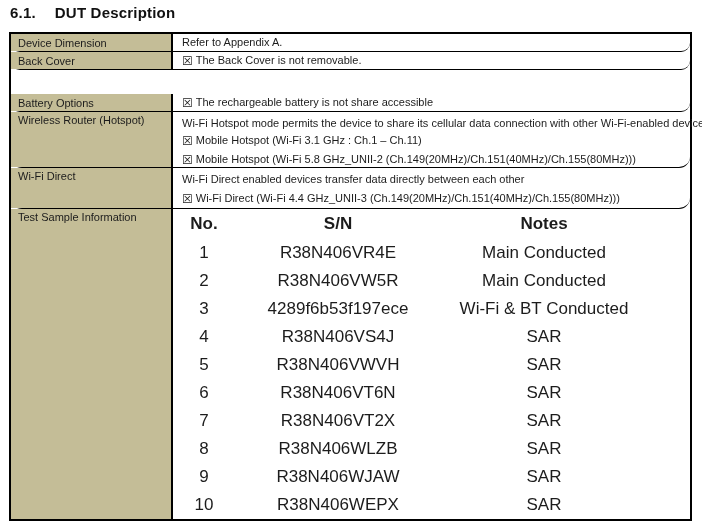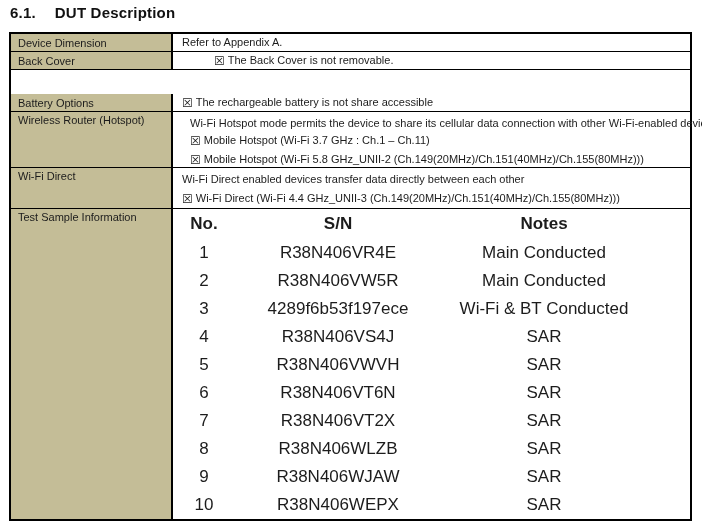--- a/index.html
+++ b/index.html
@@ -20,21 +20,21 @@
   .title .num { display: inline-block; }
   .title .txt { display: inline-block; margin-left: 19px; }
 
   .dut-table {
     position: absolute; left: 9px; top: 32px;
     width: 683px; height: 489px;
     border: 2px solid #000;
     display: flex; flex-direction: column;
     background: #fff;
   }
-  .trow { display: flex; border-bottom: 1px solid #000; }
+  .trow { display: flex; border-bottom: 1px solid #000; border-radius: 11px; }
   .trow:last-child { border-bottom: none; flex: 1; }
 
   .hcell {
     width: 162px; min-width: 162px;
     background: #C4BD97;
     border-right: 2px solid #000;
     font-size: 11px;
     padding: 2px 4px 0 7px;
     display: flex; align-items: flex-start;
   }
@@ -50,23 +50,23 @@
   .line.gap { margin-top: 2px; }
   .cb {
     display: inline-block;
     font-size: 12px;
     margin-right: 3px;
     line-height: 1;
     vertical-align: -1px;
   }
 
   .r0 { height: 22px; }
-  .r1 { height: 20px; gap: 32px; }
+  .r1 { height: 20px; }
   .r2 { height: 18px; margin-top: 24px; }
-  .r3 { height: 56px; gap: 8px; }
+  .r3 { height: 56px; }
   .r4 { height: 57px; }
 
   .samples-cell { padding: 0; display: block; }
   .samples-table {
     border-collapse: collapse;
     table-layout: fixed;
     width: 474px;
     margin-left: 0;
   }
   .samples-table th, .samples-table td {
@@ -108,21 +108,21 @@
       <div class="hcell">Battery Options</div>
       <div class="vcell">
         <div class="line"><span class="cb">☒</span><span>The rechargeable battery is not share accessible</span></div>
       </div>
     </div>
 
     <div class="trow r3 multi">
       <div class="hcell">Wireless Router (Hotspot)</div>
       <div class="vcell">
         <div class="line">Wi-Fi Hotspot mode permits the device to share its cellular data connection with other Wi-Fi-enabled devices.</div>
-        <div class="line"><span class="cb">☒</span><span>Mobile Hotspot (Wi-Fi 3.7 GHz : Ch.1 – Ch.11)</span></div>
+        <div class="line"><span class="cb">☒</span><span>Mobile Hotspot (Wi-Fi 3.1 GHz : Ch.1 – Ch.11)</span></div>
         <div class="line gap"><span class="cb">☒</span><span>Mobile Hotspot (Wi-Fi 5.8 GHz_UNII-2 (Ch.149(20MHz)/Ch.151(40MHz)/Ch.155(80MHz)))</span></div>
       </div>
     </div>
 
     <div class="trow r4 multi">
       <div class="hcell">Wi-Fi Direct</div>
       <div class="vcell">
         <div class="line">Wi-Fi Direct enabled devices transfer data directly between each other</div>
         <div class="line gap"><span class="cb">☒</span><span>Wi-Fi Direct (Wi-Fi 4.4 GHz_UNII-3 (Ch.149(20MHz)/Ch.151(40MHz)/Ch.155(80MHz)))</span></div>
       </div>

